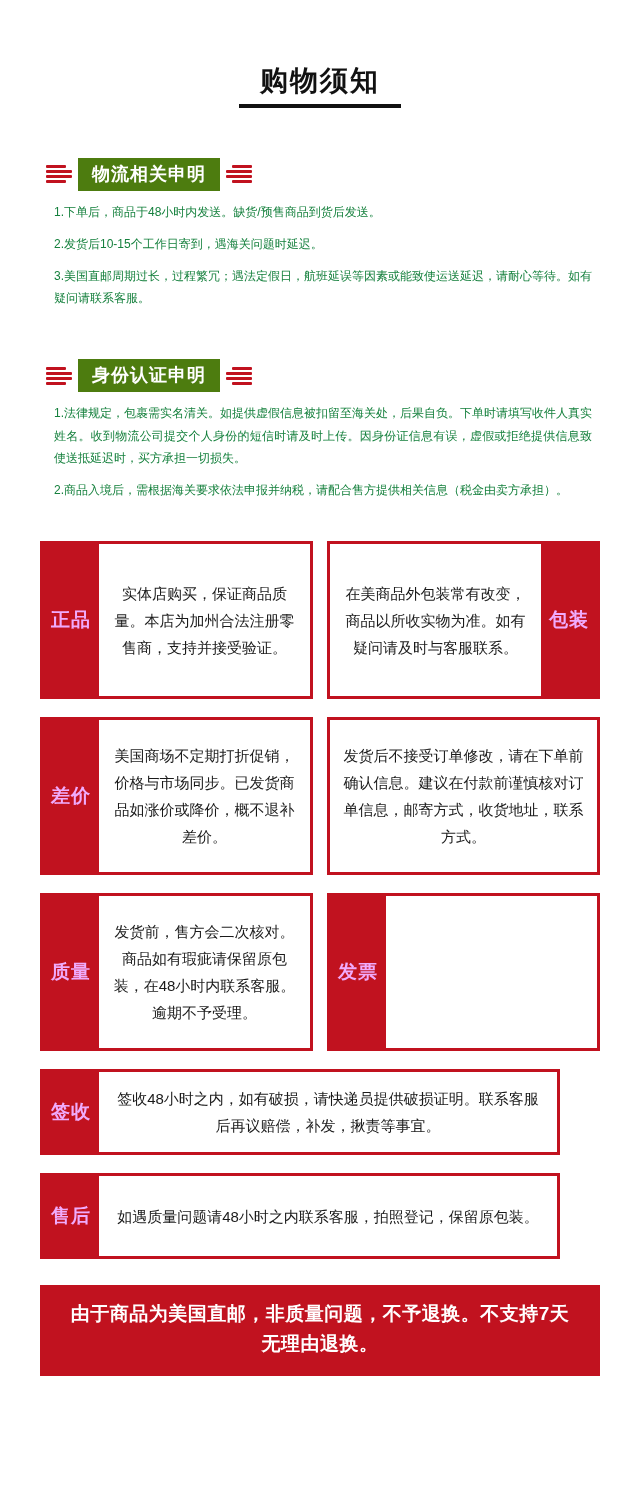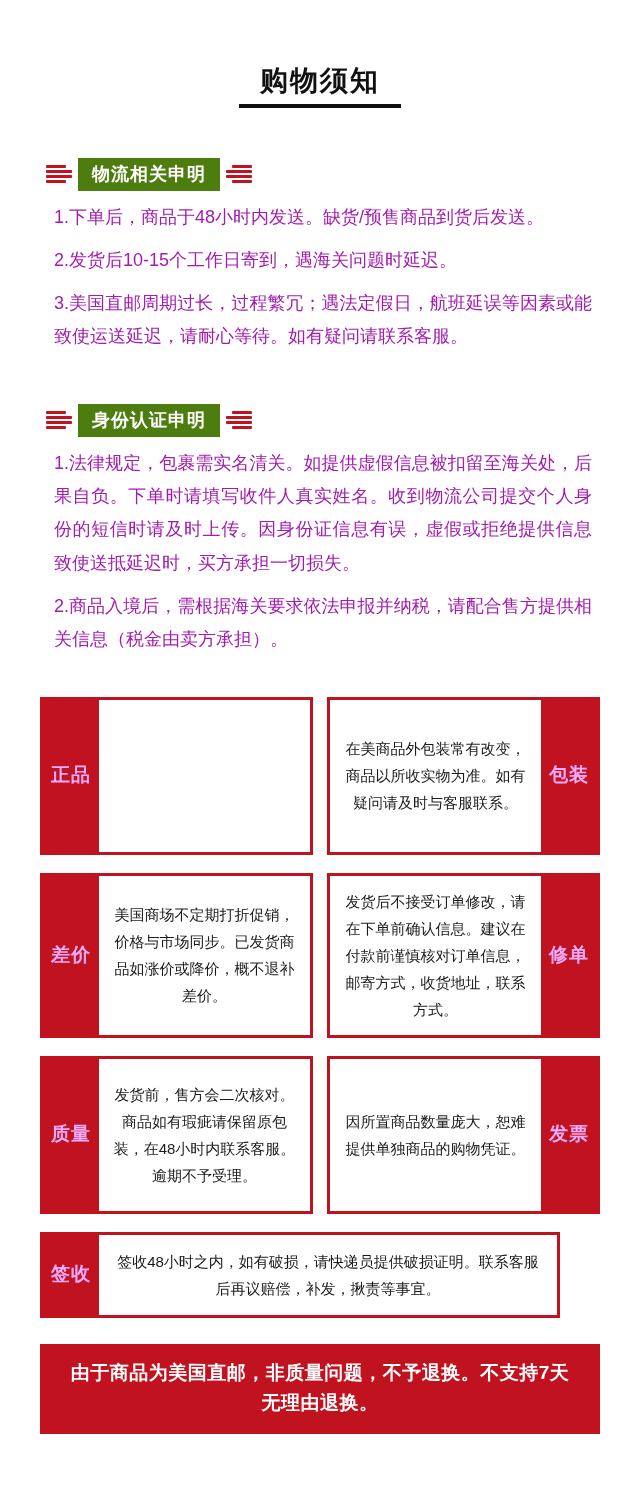--- a/index.html
+++ b/index.html
@@ -70,23 +70,23 @@
     color:#fff;
     font-size:18px;
     font-weight:bold;
     letter-spacing:1px;
     padding:7px 14px 8px 14px;
     line-height:1;
     margin:0 6px;
     white-space:nowrap;
   }
   .para{
-    font-size:18px;
+    font-size:12px;
     line-height:1.85;
-    color:#a21caf;
+    color:#15803d;
     margin:10px 8px 0 0;
     padding-left:14px;
     text-align:justify;
   }
 
   
   .grid{
     margin-top:40px;
     display:flex;
     flex-wrap:wrap;
@@ -187,50 +187,53 @@
         <span></span>
     </span>
   </div>
   <p class="para">1.法律规定，包裹需实名清关。如提供虚假信息被扣留至海关处，后果自负。下单时请填写收件人真实姓名。收到物流公司提交个人身份的短信时请及时上传。因身份证信息有误，虚假或拒绝提供信息致使送抵延迟时，买方承担一切损失。</p>
   <p class="para">2.商品入境后，需根据海关要求依法申报并纳税，请配合售方提供相关信息（税金由卖方承担）。</p>
 
   <div class="grid">
 
     <div class="cell">
       <div class="tagbox">正品</div>
+      <div class="cell-body">实体店购买，保证商品质量。本店为加州合法注册零售商，支持并接受验证。</div>
     </div>
 
     <div class="cell tag-right">
       <div class="tagbox">包装</div>
       <div class="cell-body">在美商品外包装常有改变，商品以所收实物为准。如有疑问请及时与客服联系。</div>
     </div>
 
     <div class="cell">
       <div class="tagbox">差价</div>
       <div class="cell-body">美国商场不定期打折促销，价格与市场同步。已发货商品如涨价或降价，概不退补差价。</div>
     </div>
 
     <div class="cell tag-right">
-      <div class="tagbox">修单</div>
       <div class="cell-body">发货后不接受订单修改，请在下单前确认信息。建议在付款前谨慎核对订单信息，邮寄方式，收货地址，联系方式。</div>
     </div>
 
     <div class="cell">
       <div class="tagbox">质量</div>
       <div class="cell-body">发货前，售方会二次核对。商品如有瑕疵请保留原包装，在48小时内联系客服。逾期不予受理。</div>
     </div>
 
     <div class="cell tag-right">
       <div class="tagbox">发票</div>
-      <div class="cell-body">因所置商品数量庞大，恕难提供单独商品的购物凭证。</div>
     </div>
 
     <div class="cell full">
       <div class="tagbox">签收</div>
       <div class="cell-body">签收48小时之内，如有破损，请快递员提供破损证明。联系客服后再议赔偿，补发，揪责等事宜。</div>
     </div>
 
+    <div class="cell full">
+      <div class="tagbox">售后</div>
+      <div class="cell-body">如遇质量问题请48小时之内联系客服，拍照登记，保留原包装。</div>
+    </div>
 
   </div>
 
   <div class="footer-banner">由于商品为美国直邮，非质量问题，不予退换。不支持7天无理由退换。</div>
 
 </div>
 
 </body></html>

